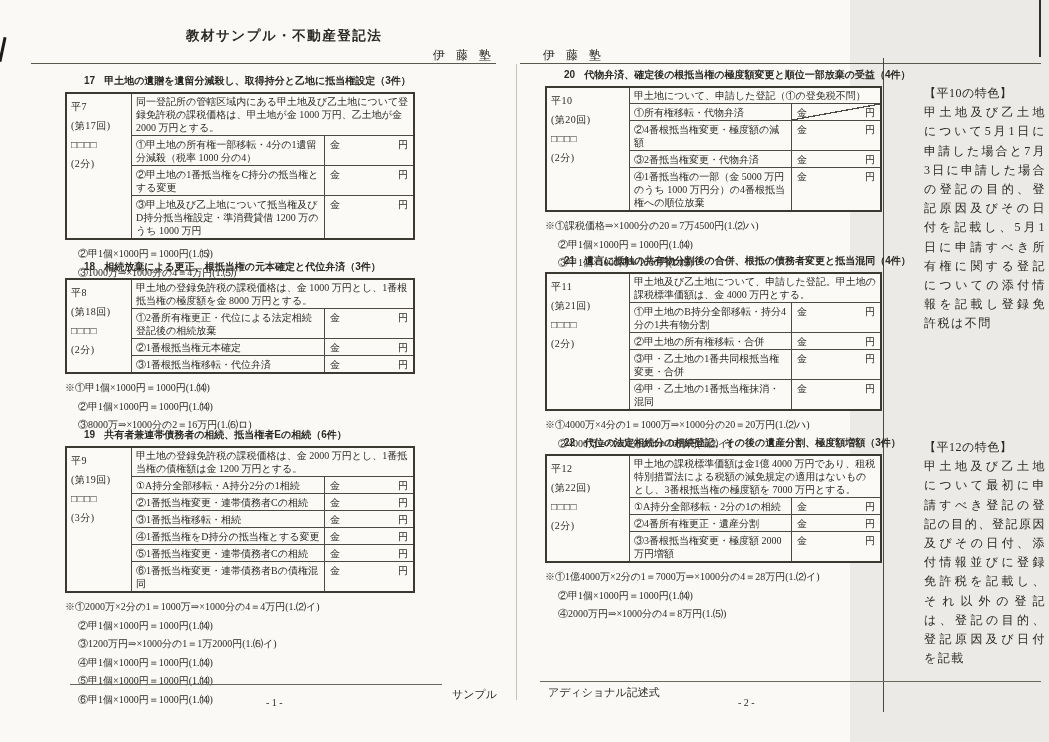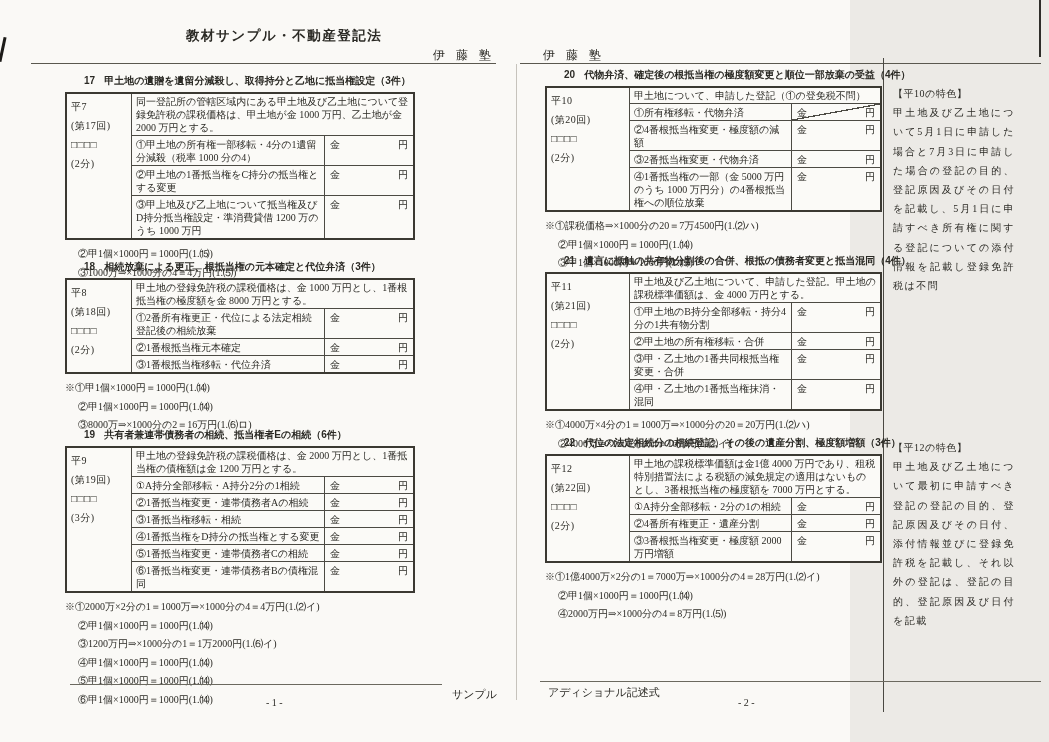--- a/index.html
+++ b/index.html
@@ -62,21 +62,21 @@
     width:78px;flex:0 0 78px;display:flex;justify-content:space-between;
     padding:1.5px 5px;align-items:flex-start;
   }
   .item .amount.struck{
     background:linear-gradient(to bottom right,transparent calc(50% - 0.6px),#4c4a43 calc(50% - 0.6px),#4c4a43 calc(50% + 0.6px),transparent calc(50% + 0.6px));
   }
   .notes{margin-top:5px;font-size:10px;line-height:18.5px;}
   .note-line{white-space:nowrap;}
   .note-line.indent{padding-left:13px;}
   
-  .sidenote{position:absolute;left:893px;width:122px;font-size:10px;letter-spacing:1.5px;line-height:19.2px;text-align:justify;}
+  .sidenote{position:absolute;left:924px;width:122px;font-size:12px;letter-spacing:1.5px;line-height:19.2px;text-align:justify;}
   #sidenote-1{top:84px;}
   #sidenote-2{top:438px;}
   .sidenote .sn-title{white-space:nowrap;letter-spacing:0.5px;}
   
   .frule{position:absolute;height:1px;background:#6b695f;}
   .frule.f-left{left:70px;top:684px;width:372px;}
   .frule.f-right{left:540px;top:681px;width:501px;}
   .footer-text{position:absolute;font-size:11px;white-space:nowrap;}
   #footer-sample{left:452px;top:687px;}
   #footer-additional{left:548px;top:685px;}
@@ -198,21 +198,21 @@
          <div class="rows">
            <div class="row condition">甲土地の登録免許税の課税価格は、金 2000 万円とし、1番抵当権の債権額は金 1200 万円とする。</div>
            <div class="row item">
          <div class="desc">①A持分全部移転・A持分2分の1相続</div>
          <div class="amount">
            <span>金</span>
            <span>円</span>
          </div>
        </div>
             <div class="row item">
-         <div class="desc">②1番抵当権変更・連帯債務者Aの相続</div>
+         <div class="desc">②1番抵当権変更・連帯債務者Cの相続</div>
          <div class="amount">
            <span>金</span>
            <span>円</span>
          </div>
        </div>
             <div class="row item">
          <div class="desc">③1番抵当権移転・相続</div>
          <div class="amount">
            <span>金</span>
            <span>円</span>

